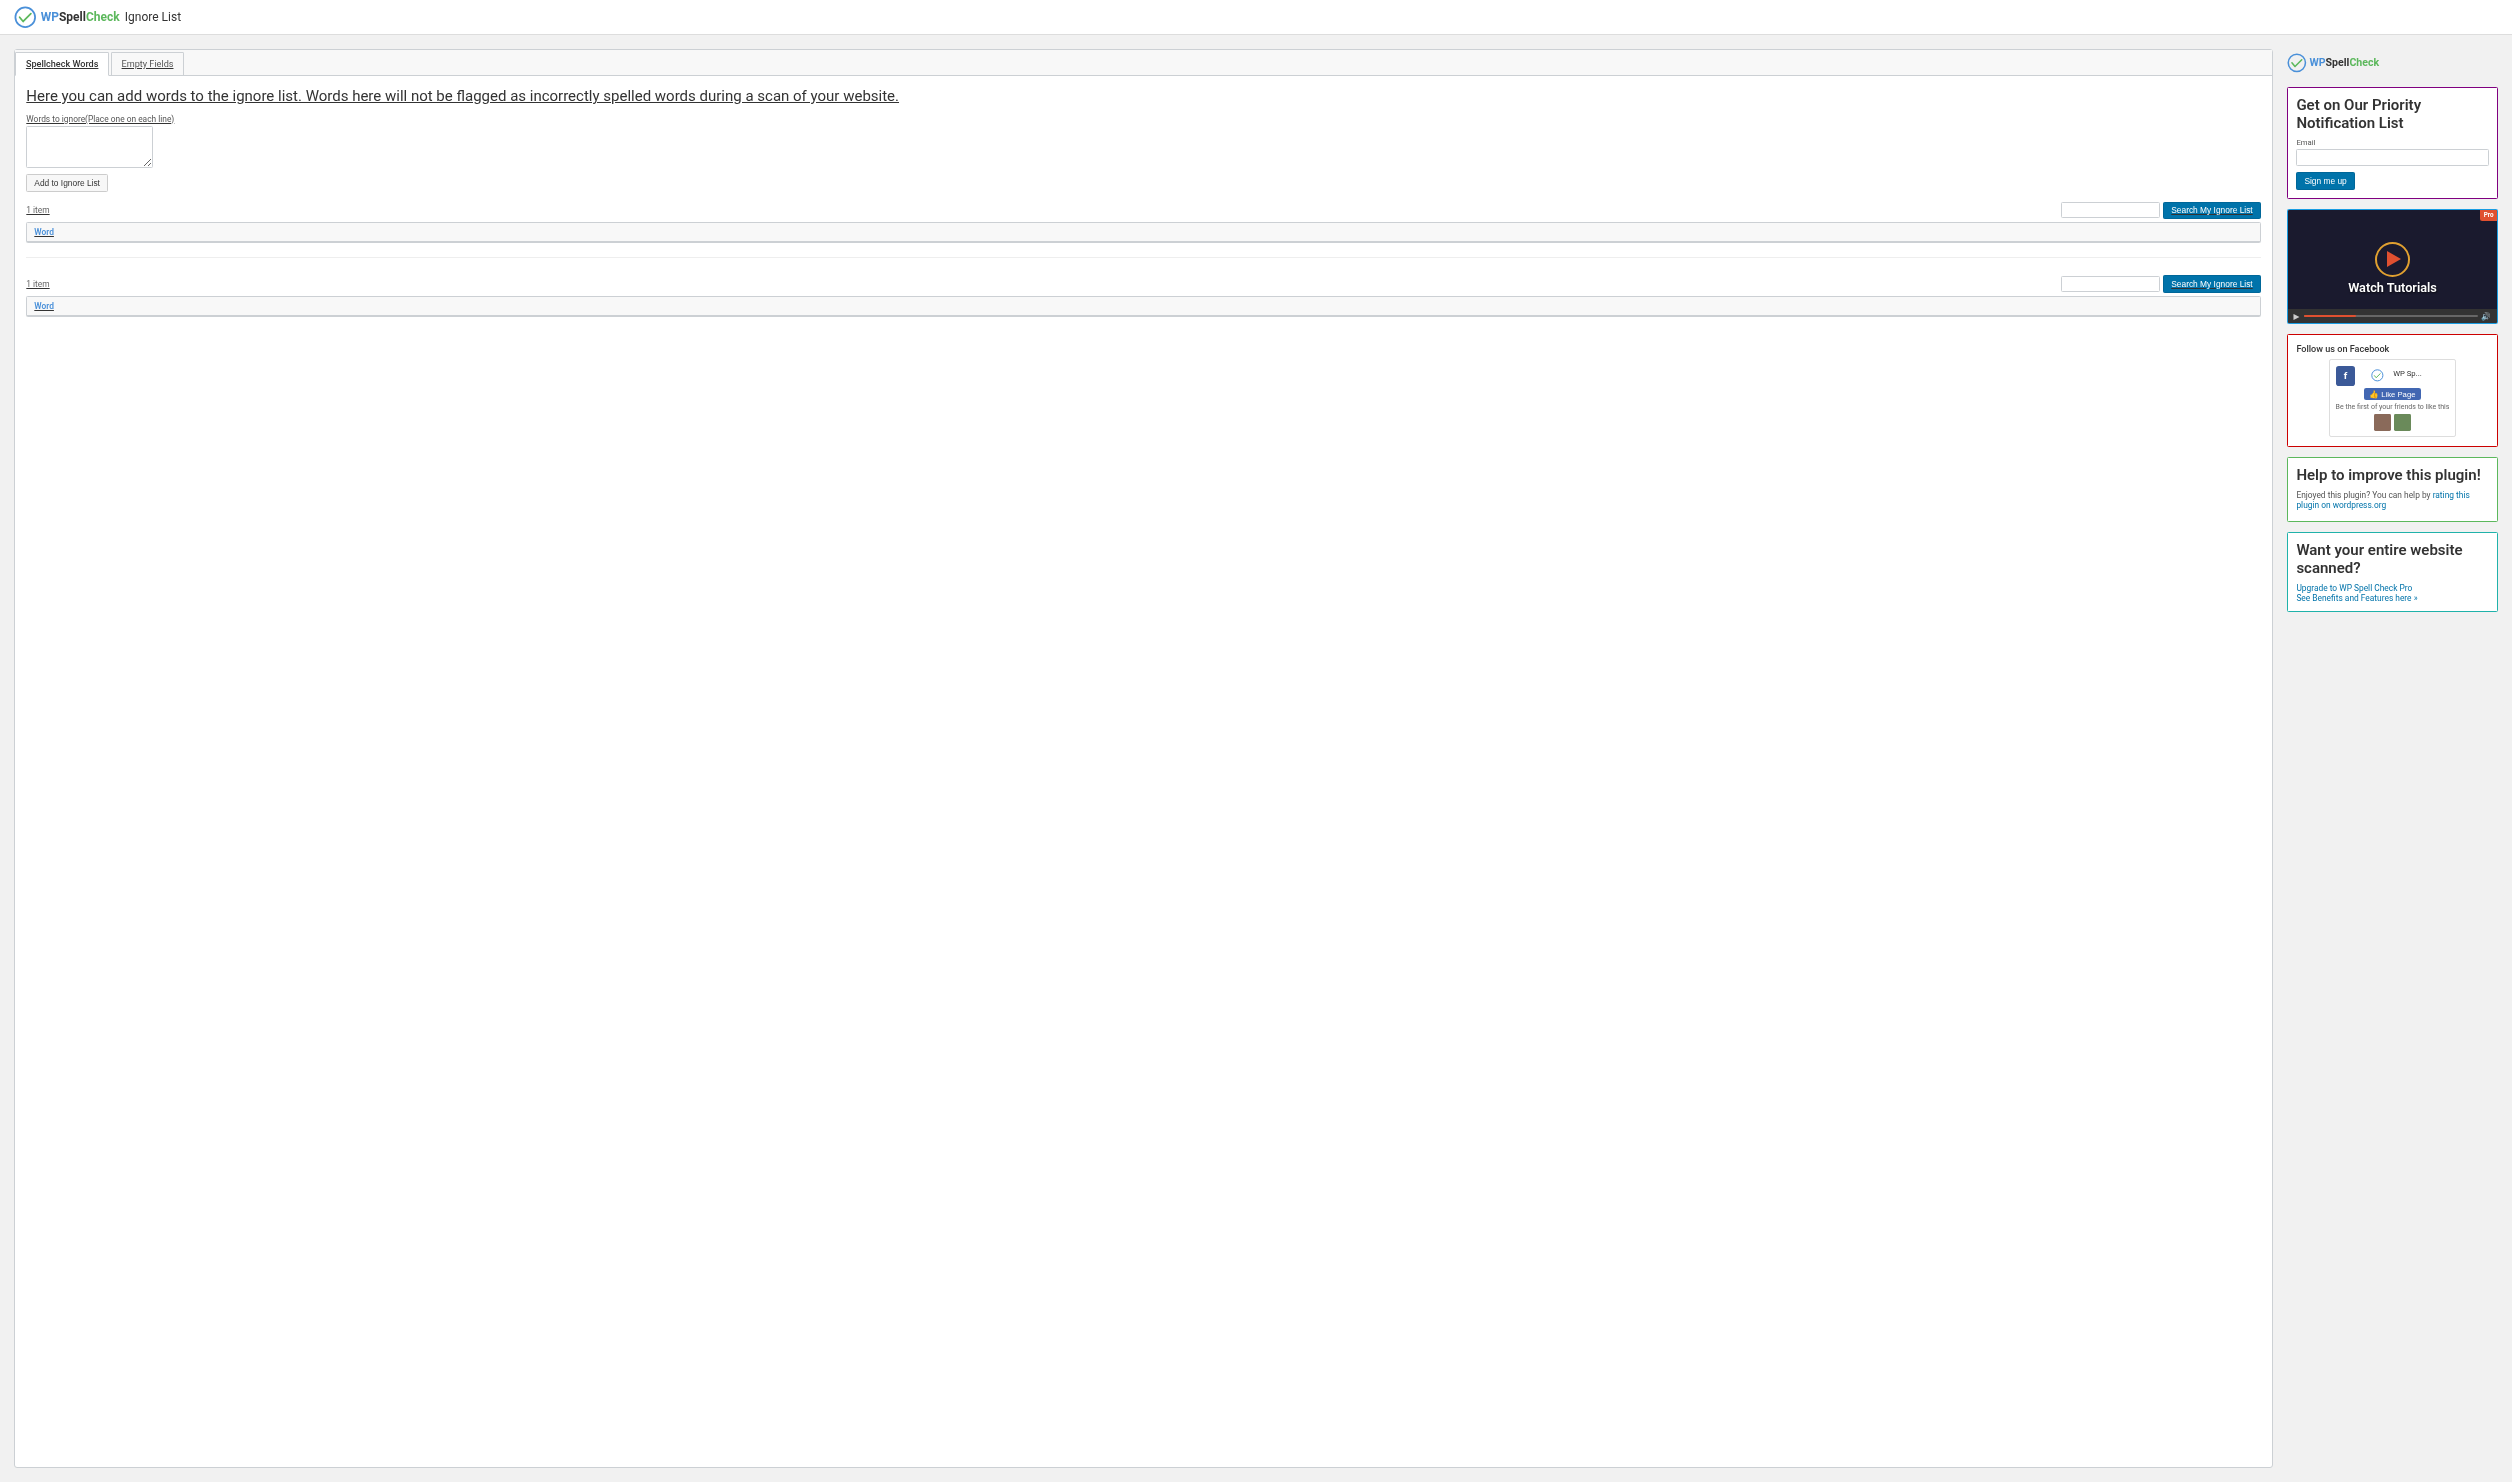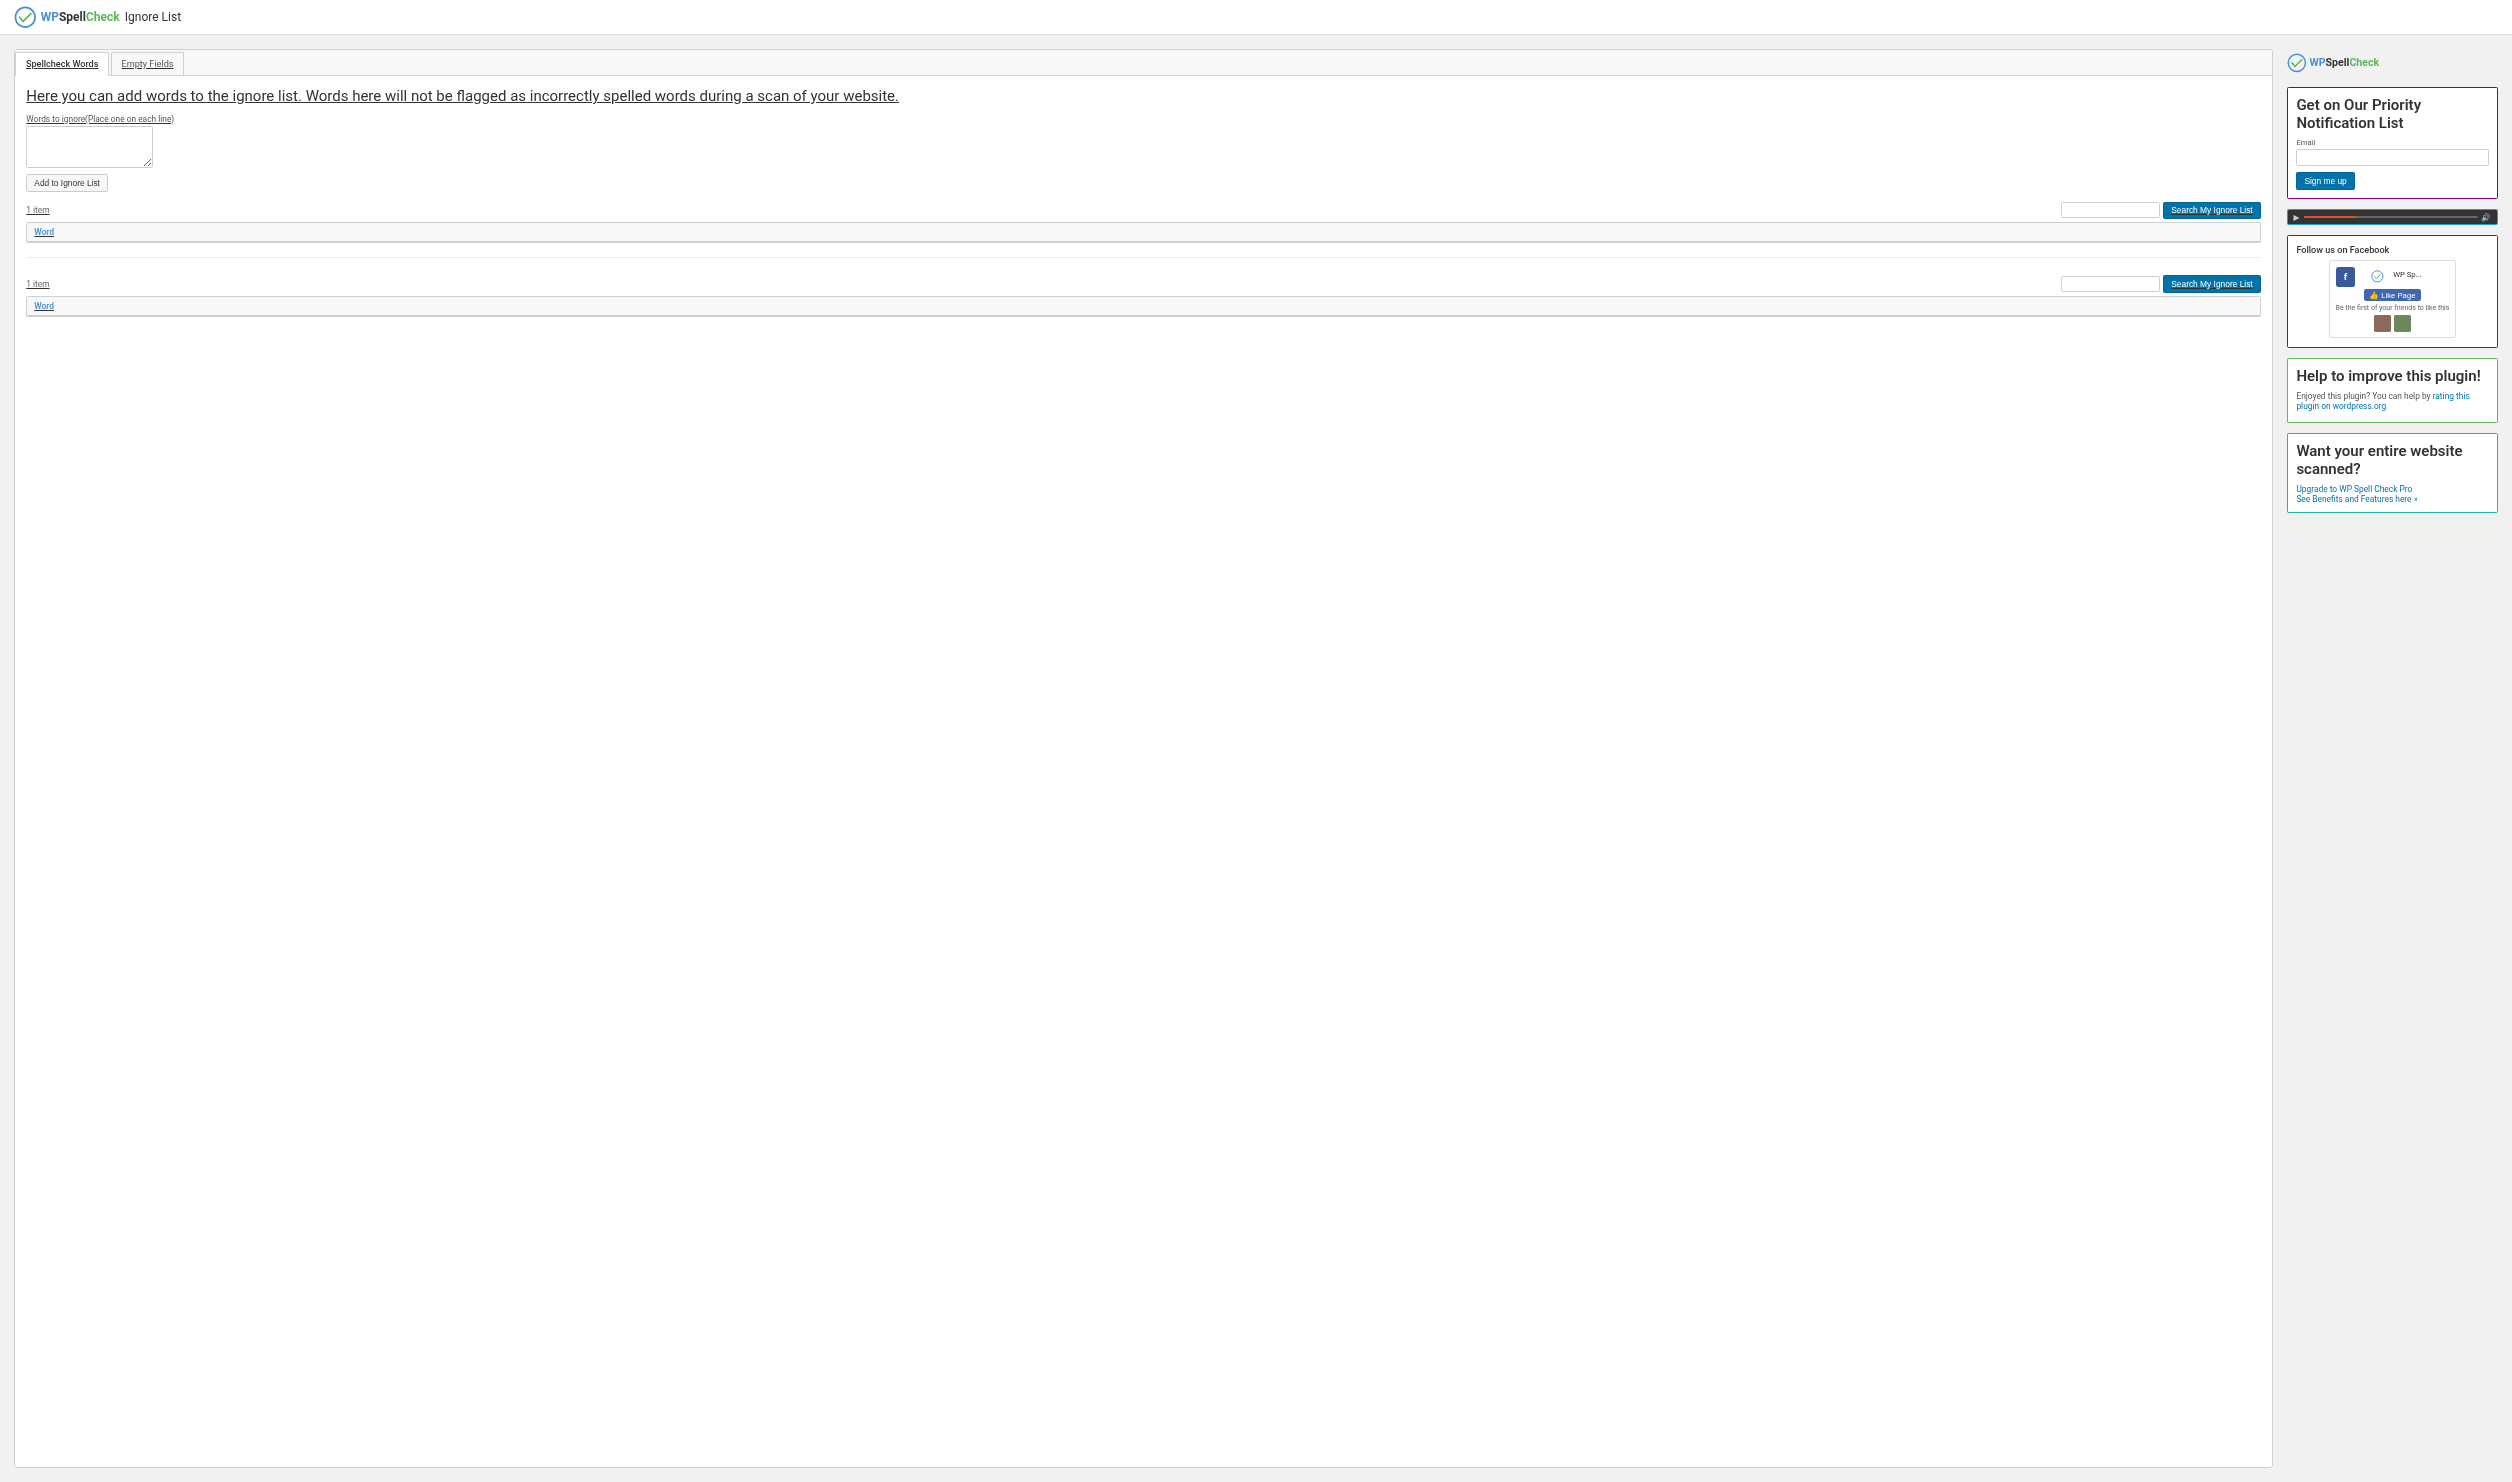--- a/index.html
+++ b/index.html
@@ -475,20 +475,27 @@
       </div>
 
       <div class="widget-box widget-purple">
         <div class="widget-title">Get on Our Priority Notification List</div>
         <div class="email-label">Email</div>
         <input type="email" class="email-input" placeholder="" style="">
         <button class="btn btn-primary">Sign me up</button>
       </div>
 
       <div class="widget-box widget-blue">
+        <div class="video-thumb">
+          <div class="pro-corner">Pro</div>
+          <div class="play-button-outer">
+            <div class="play-triangle"></div>
+          </div>
+          <span class="watch-tutorials-label">Watch Tutorials</span>
+        </div>
         <div class="video-controls">
           <span class="play-small">▶</span>
           <div class="progress-bar-bg">
             <div class="progress-bar-fill"></div>
           </div>
           <span style="color:#ccc; font-size:7.7px;">🔊</span>
         </div>
       </div>
 
       <div class="widget-box widget-red">

